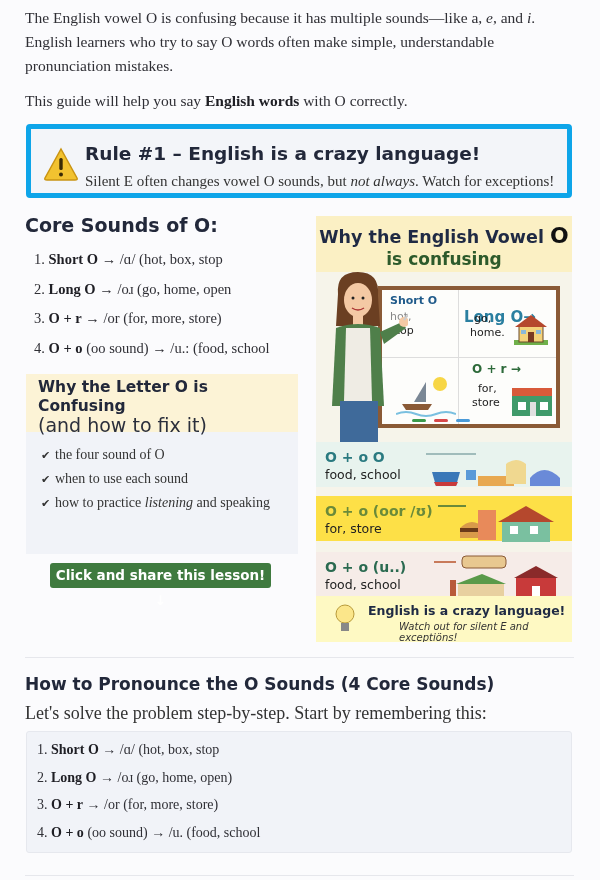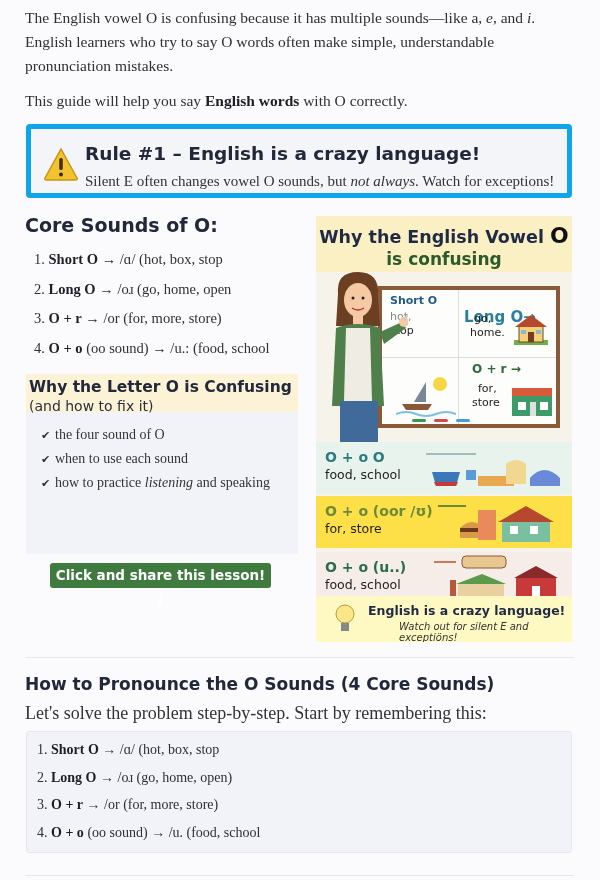--- a/index.html
+++ b/index.html
@@ -23,23 +23,23 @@
     .warn-icon { position: absolute; left: 12px; top: 18px; width: 36px; height: 34px; }
     .rule-title { position: absolute; left: 54px; top: 14px; font-size: 18.5px; font-weight: bold; color: #22283a; }
     .rule-text { position: absolute; left: 54px; top: 44px; font-size: 15px; color: #333; }
 
     .core-title { position: absolute; left: 25px; top: 214px; font-size: 19px; font-weight: bold; color: #22283a; }
     .core-list { position: absolute; left: 34px; top: 248px; list-style: none; font-size: 14.5px; color: #2f2f35; }
     .core-list li { height: 29.5px; line-height: 22px; white-space: nowrap; }
     .core-list b { color: #1e1e24; }
 
     .why-box { position: absolute; left: 26px; top: 374px; width: 272px; height: 180px; background: #f1f3f8; }
-    .why-head { background: #fcf3d6; height: 38px; padding: 4px 0 0 3px; }
+    .why-head { background: #fcf3d6; height: 58px; padding: 4px 0 0 12px; }
     .why-title { font-size: 15.5px; font-weight: bold; color: #22283a; line-height: 19px; }
-    .why-sub { font-size: 14px; color: #2b2f3c; line-height: 19px; }
+    .why-sub { font-size: 19px; color: #2b2f3c; line-height: 19px; }
     .why-body { padding: 8px 0 0 11px; font-size: 14px; line-height: 22px; color: #333; }
     .why-list { list-style: none; margin-top: 4px; }
     .why-list li { height: 24px; line-height: 22px; white-space: nowrap; padding-left: 4px; }
     .check { display: inline-block; width: 14px; font-size: 11px; color: #333; font-family: "DejaVu Sans", sans-serif; }
 
     .share-btn {
       position: absolute; left: 50px; top: 563px; width: 221px; height: 25px;
       background: #3f7a3f; border-radius: 3px; color: #fff;
       font-size: 13.5px; font-weight: bold; text-align: center; line-height: 25px;
       font-family: "DejaVu Sans", "Liberation Sans", sans-serif; border: none; cursor: pointer;
@@ -51,21 +51,21 @@
     .ig-title1 .bigO { font-size: 22px; color: #111; }
     .ig-title2 { font-size: 17px; font-weight: bold; color: #2d5a2b; line-height: 20px; }
 
     .board { position: absolute; left: 62px; top: 70px; width: 182px; height: 142px; background: #fdfdfb; border: 4px solid #8a5a36; }
     .board-vline { position: absolute; left: 76px; top: 0; width: 1px; height: 100%; background: #ddd; }
     .board-hline { position: absolute; left: 0; top: 67px; width: 100%; height: 1px; background: #ddd; }
     .b-text { position: absolute; font-family: "DejaVu Sans", sans-serif; }
 
     .teacher { position: absolute; left: 2px; top: 50px; width: 90px; height: 185px; }
 
-    .row { position: absolute; left: 0; width: 256px; height: 52px; padding: 6px 0 0 9px; font-family: "DejaVu Sans", sans-serif; }
+    .row { position: absolute; left: 0; width: 256px; height: 45px; padding: 6px 0 0 9px; font-family: "DejaVu Sans", sans-serif; }
     .row .r-top { font-size: 14px; font-weight: bold; color: #2a7a80; line-height: 18px; }
     .row .r-bot { font-size: 12.5px; color: #222; line-height: 18px; }
     .row1 { top: 226px; background: #e8f3ee; }
     .row2 { top: 280px; background: #fde047; }
     .row3 { top: 336px; background: #f6ece8; }
 
     .ig-foot { position: absolute; left: 0; top: 380px; width: 256px; height: 46px; background: #fef9c3; }
     .ig-foot-t1 { position: absolute; left: 52px; top: 7px; font-size: 12.5px; font-weight: bold; color: #1f2a44; font-family: "DejaVu Sans", sans-serif; }
     .ig-foot-t2 { position: absolute; left: 46px; top: 25px; font-size: 10px; font-style: italic; color: #333; font-family: "DejaVu Sans", sans-serif; margin-left: 37px; }
 

